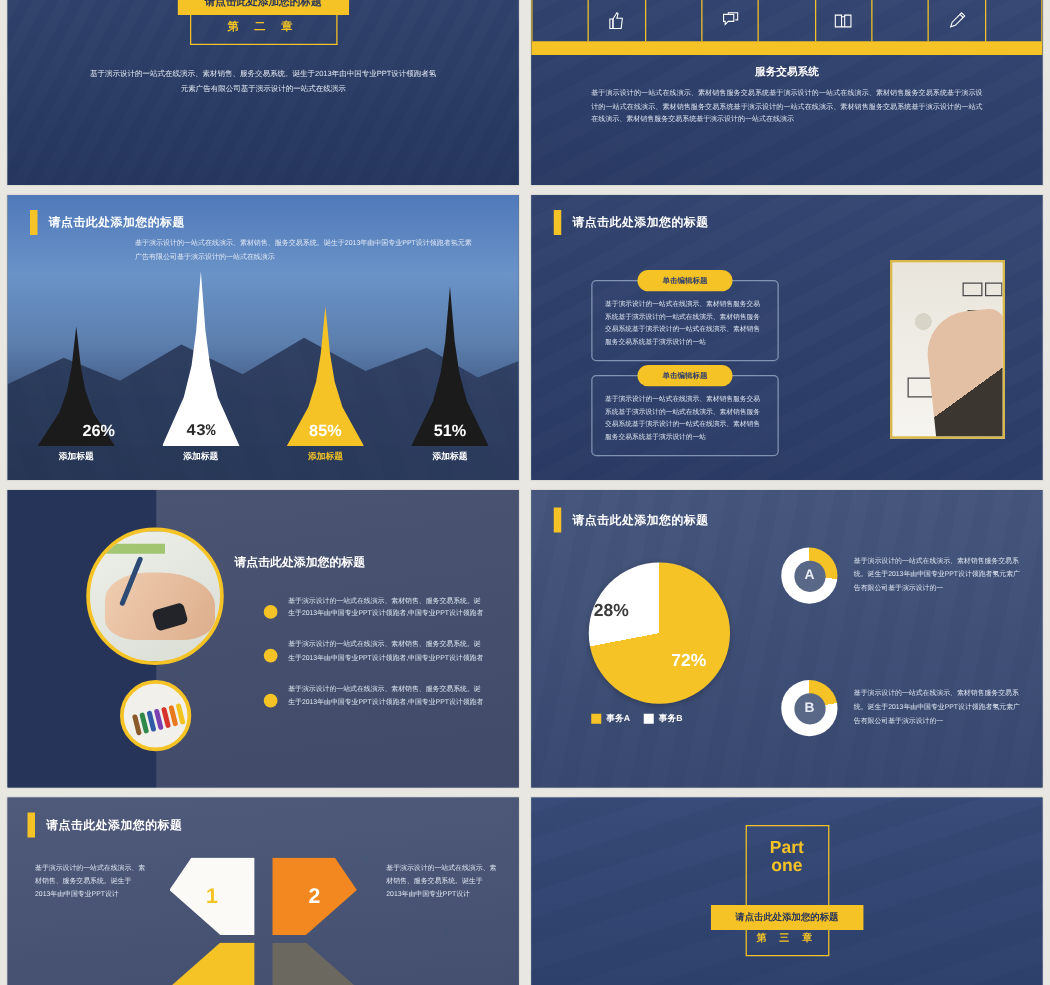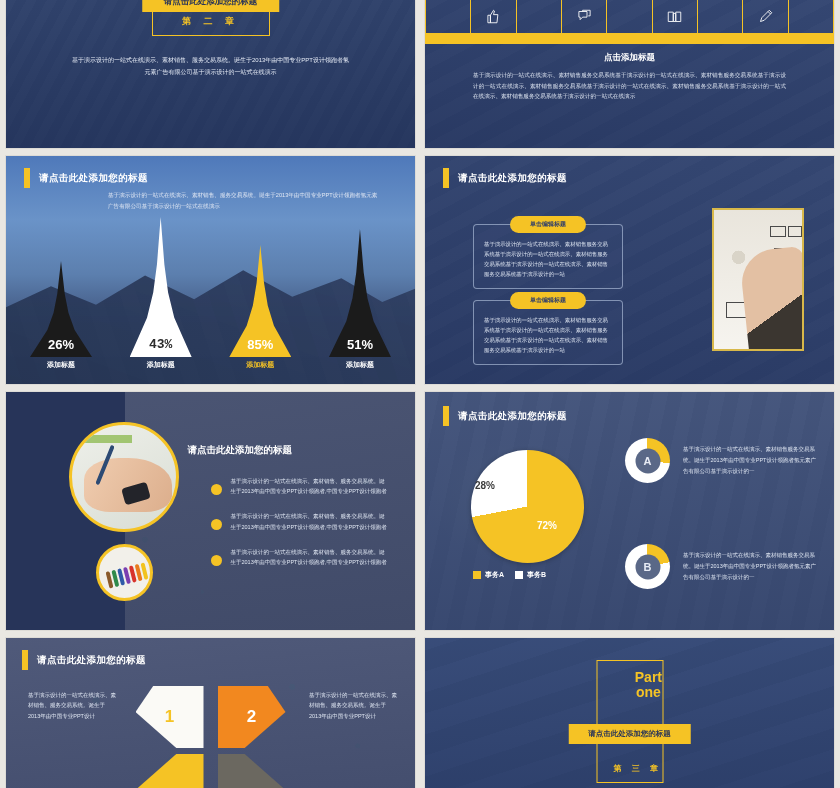--- a/index.html
+++ b/index.html
@@ -202,21 +202,21 @@
   .s5 .brow{display:flex; gap:9px; margin-bottom:15px; align-items:flex-start;}
   .s5 .dot{flex:none; width:11px; height:11px; border-radius:50%; background:#f5c325; margin-top:8px;}
   .s5 .btxt{color:#dfe6f2; font-size:5.5px; line-height:1.85;}
 
   
   .s6 .pie{
     position:absolute; left:46px; top:58px; width:113px; height:113px; border-radius:50%;
     background:conic-gradient(from 0deg,#f5c325 0 72%, #ffffff 72% 100%);
     box-shadow:0 1px 5px rgba(0,0,0,.25);
   }
-  .s6 .pv{position:absolute; font-size:10px; font-weight:bold;}
+  .s6 .pv{position:absolute; font-size:14px; font-weight:bold;}
   .s6 .pv.a{color:#ffffff; left:112px; top:128px;}
   .s6 .pv.b{color:#3c3c3c; left:50px; top:88px;}
   .s6 .legend{position:absolute; left:48px; top:178px; display:flex; gap:11px; align-items:center;}
   .s6 .lg{display:flex; gap:4px; align-items:center; color:#fff; font-size:7px; font-weight:bold;}
   .s6 .sw{width:8px; height:8px;}
   .s6 .donutrow{position:absolute; display:flex; gap:13px; align-items:center;}
   .s6 .donut{position:relative; flex:none; width:45px; height:45px; border-radius:50%;}
   .s6 .donut .hole{position:absolute; left:50%; top:50%; transform:translate(-50%,-50%);
     width:25px; height:25px; border-radius:50%;
     display:flex; align-items:center; justify-content:center;
@@ -231,22 +231,22 @@
   .s7 .ar span{font-size:17px; font-weight:bold;}
   .s7 .tl{left:0;  top:0;  clip-path:polygon(26% 0,100% 0,100% 100%,60% 100%,0 42%);}
   .s7 .tr{right:0; top:0;  clip-path:polygon(0 0,74% 0,100% 42%,40% 100%,0 100%);}
   .s7 .bl{left:0;  top:68px; clip-path:polygon(60% 0,100% 0,100% 100%,26% 100%,0 58%);}
   .s7 .br{right:0; top:68px; clip-path:polygon(0 0,40% 0,100% 58%,74% 100%,0 100%);}
   .s7 .sidetxt{position:absolute; width:88px; color:#dfe6f2; font-size:5.5px; line-height:1.9;}
 
   
   .s8 .frame{
     position:absolute; left:50%; top:22px; transform:translateX(-50%);
-    width:67px; height:123px; border:1.2px solid #f5c325;
-    display:flex; flex-direction:column; align-items:flex-end; justify-content:space-between;
+    width:67px; height:105px; border:1.2px solid #f5c325;
+    display:flex; flex-direction:column; align-items:center; justify-content:space-between;
     padding:9px 0 8px;
   }
   .s8 .part{color:#f5c325; font-size:14px; font-weight:bold; line-height:1.05; text-align:center;}
   .s8 .chap{color:#f5c325; font-size:8px; font-weight:bold; letter-spacing:4px;}
   .s8 .ybar{
     position:absolute; left:50%; top:86px; transform:translateX(-50%);
     background:#f5c325; color:#2b3658; font-size:7.5px; font-weight:bold;
     padding:5px 20px; white-space:nowrap;
   }
 </style>
@@ -290,36 +290,36 @@
       <div class="icell blank"></div>
       <div class="icell">
         <svg viewBox="0 0 24 24">
           <path d="M4 20l2-6L18 2l4 4L10 18z"></path>
             <path d="M16 4l4 4"></path>
         </svg>
       </div>
       <div class="icell blank"></div>
     </div>
     <div class="yellowbar"></div>
-    <div class="h2">点击添加标题</div>
+    <div class="h2">服务交易系统</div>
     <div class="p2">基于演示设计的一站式在线演示、素材销售服务交易系统基于演示设计的一站式在线演示、素材销售服务交易系统基于演示设计的一站式在线演示、素材销售服务交易系统基于演示设计的一站式在线演示、素材销售服务交易系统基于演示设计的一站式在线演示、素材销售服务交易系统基于演示设计的一站式在线演示</div>
   </div>
 
   <div class="slide s3">
     <div class="bg sky"></div>
     <div class="ttl-row" style="left:18px; top:12px;">
       <div class="ttl-bar"></div>
       <div class="ttl-txt">请点击此处添加您的标题</div>
     </div>
     <div class="lead">基于演示设计的一站式在线演示、素材销售、服务交易系统。诞生于2013年由中国专业PPT设计领跑者氢元素广告有限公司基于演示设计的一站式在线演示</div>
     <div class="peaks" id="peaks">
         <div class="peak">
           <div class="shape">
             <div class="tri" style="height: 96px; background: rgb(27, 27, 27);"></div>
-            <div class="val" style="color: rgb(255, 255, 255);">26%</div>
+            <div class="val" style="color: rgb(255, 255, 255); text-align: right;">26%</div>
           </div>
           <div class="lbl" style="color: rgb(255, 255, 255);">添加标题</div>
         </div>
         <div class="peak">
           <div class="shape">
             <div class="tri" style="height: 140px; background: rgb(255, 255, 255);"></div>
             <div class="val" style="color: rgb(43, 43, 43); font-family: Liberation Mono, monospace;">43%</div>
           </div>
           <div class="lbl" style="color: rgb(255, 255, 255);">添加标题</div>
         </div>

